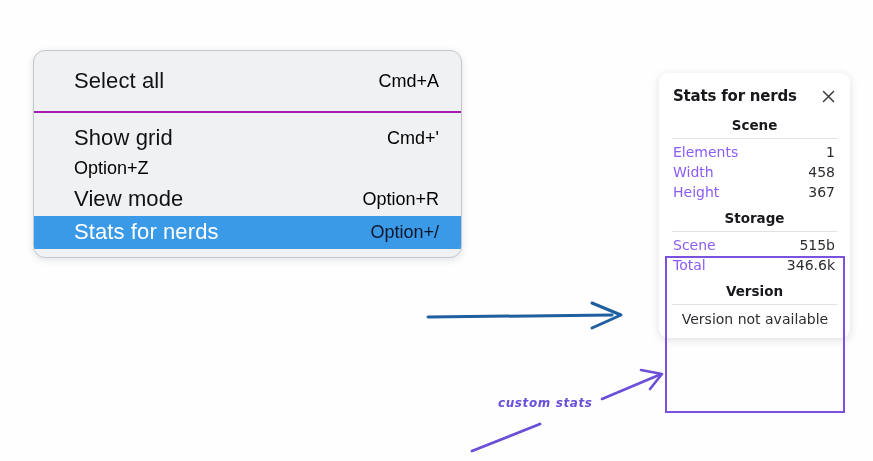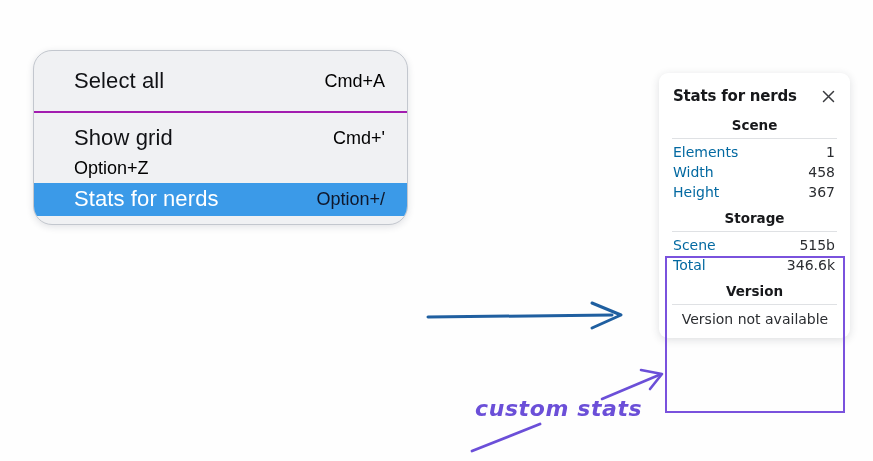--- a/index.html
+++ b/index.html
@@ -13,24 +13,24 @@
     font-family: "Liberation Sans", sans-serif;
     position: relative;
     overflow: hidden;
   }
 
   
   #context-menu {
     position: absolute;
     left: 33px;
     top: 50px;
-    width: 375px;
+    width: 429px;
     background: #f0f1f3;
     border: 1px solid #c3c7ce;
-    border-radius: 19px;
+    border-radius: 12px;
     box-shadow: 0 2px 7px rgba(30,40,60,0.13);
     overflow: hidden;
     box-sizing: border-box;
   }
   .menu-group {
     padding: 9px 0 8px 0;
   }
   .menu-group.group-top {
     padding: 14px 0 13px 0;
   }
@@ -114,21 +114,21 @@
     margin: 0 13px 3px 13px;
   }
   .stat-row {
     display: flex;
     justify-content: space-between;
     align-items: baseline;
     padding: 2px 15px 2px 14px;
     font-size: 14px;
     color: #2b2d31;
   }
-  .stat-row .sr-key { color: #0369a1; }
+  .stat-row .sr-key { color: #8b5cf6; }
   .stat-row .sr-val { color: #2b2d31; }
   .version-text {
     padding: 3px 13px 1px 14px;
     font-size: 14px;
     color: #2b2d31;
     white-space: nowrap;
     text-align: center;
   }
 
   
@@ -147,24 +147,24 @@
   
   #annotations {
     position: absolute;
     left: 0; top: 0;
     width: 873px; height: 461px;
     pointer-events: none;
     z-index: 8;
   }
   #handwritten-label {
     position: absolute;
-    left: 475px;
+    left: 498px;
     top: 396px;
     font-family: "DejaVu Sans", sans-serif;
-    font-size: 22px;
+    font-size: 12px;
     font-weight: bold;
     font-style: italic;
     color: #6b4fd8;
     letter-spacing: 0.6px;
     white-space: nowrap;
     z-index: 9;
   }
 </style>
 </head>
 <body>
@@ -178,20 +178,24 @@
     </div>
   </div>
 
   <div class="menu-group">
     <div class="menu-item">
       <span class="mi-label">Show grid</span>
       <span class="mi-shortcut">Cmd+'</span>
     </div>
     <div class="menu-item">
       <span class="mi-shortcut">Option+Z</span>
+    </div>
+    <div class="menu-item">
+      <span class="mi-label">View mode</span>
+      <span class="mi-shortcut">Option+R</span>
     </div>
     <div class="menu-item selected">
       <span class="mi-label">Stats for nerds</span>
       <span class="mi-shortcut">Option+/</span>
     </div>
   </div>
 
 </div>
 
 <div id="stats-panel">

